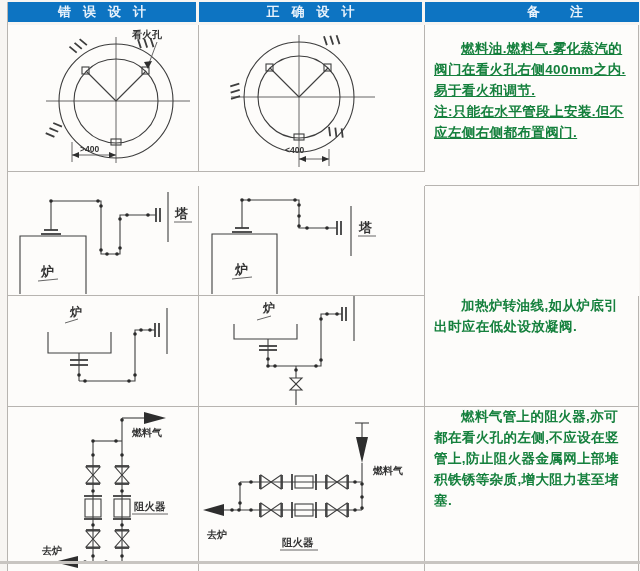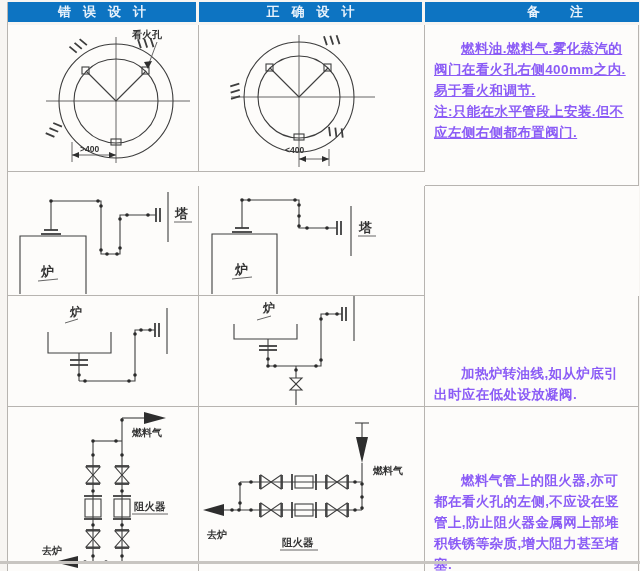--- a/index.html
+++ b/index.html
@@ -23,28 +23,28 @@
   }
   .hcell.last{border-right:none;letter-spacing:30px;text-indent:30px;padding-left:46px;}
   .cell{
     background:#fdfcfa;
     border-right:1px solid #b7b4b0;
     border-bottom:1px solid #b7b4b0;
     position:relative;overflow:hidden;
   }
   .r1{height:146px;text-decoration:underline;} .r2{height:109px;} .r3{height:110px;} .r4{height:169px;}
   .remark{
-    padding:0 8px 0 9px;color:#8b5cf6;
+    padding:0 8px 0 9px;color:#15803d;
     font-weight:600;font-size:13.5px;line-height:1.55;letter-spacing:0.4px;
     display:flex;flex-direction:column;
   }
   .remark p{margin:0;}
   .remark p.ind{text-indent:2em;}
   .pt{padding-top:14px;}
-  .vc{justify-content:flex-end;}
+  .vc{justify-content:flex-start;}
   svg{display:block;}
   .ln{stroke:#3e3e3e;stroke-width:1.1;fill:none;}
   .ln2{stroke:#3e3e3e;stroke-width:1.8;fill:none;}
   .thin{stroke:#555;stroke-width:0.9;fill:none;}
   .dot{fill:#2b2b2b;stroke:none;}
   .fil{fill:#2e2e2e;stroke:none;}
   .lbl{fill:#333;font-weight:600;}
   .bstrip{position:absolute;left:0;top:561px;width:640px;height:3px;background:#c8c5c1;}
 </style>
 </head>

